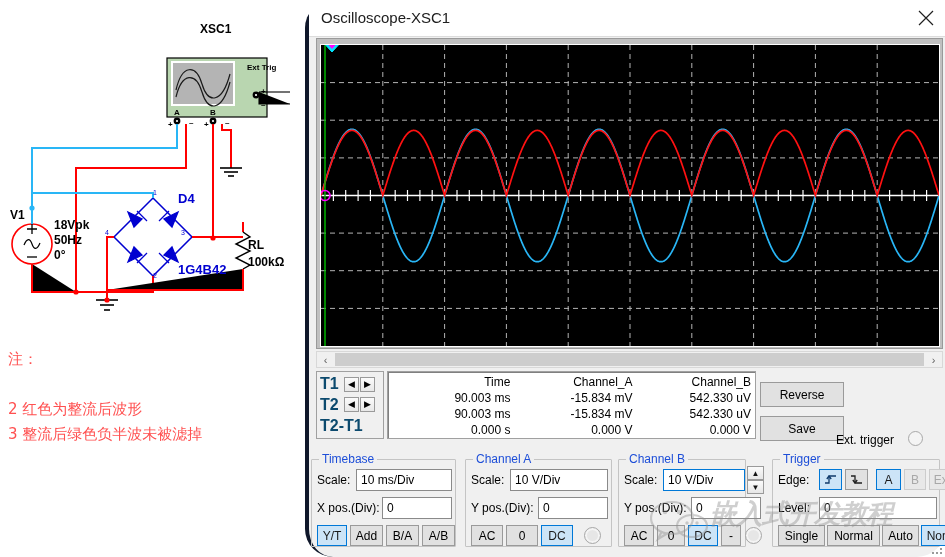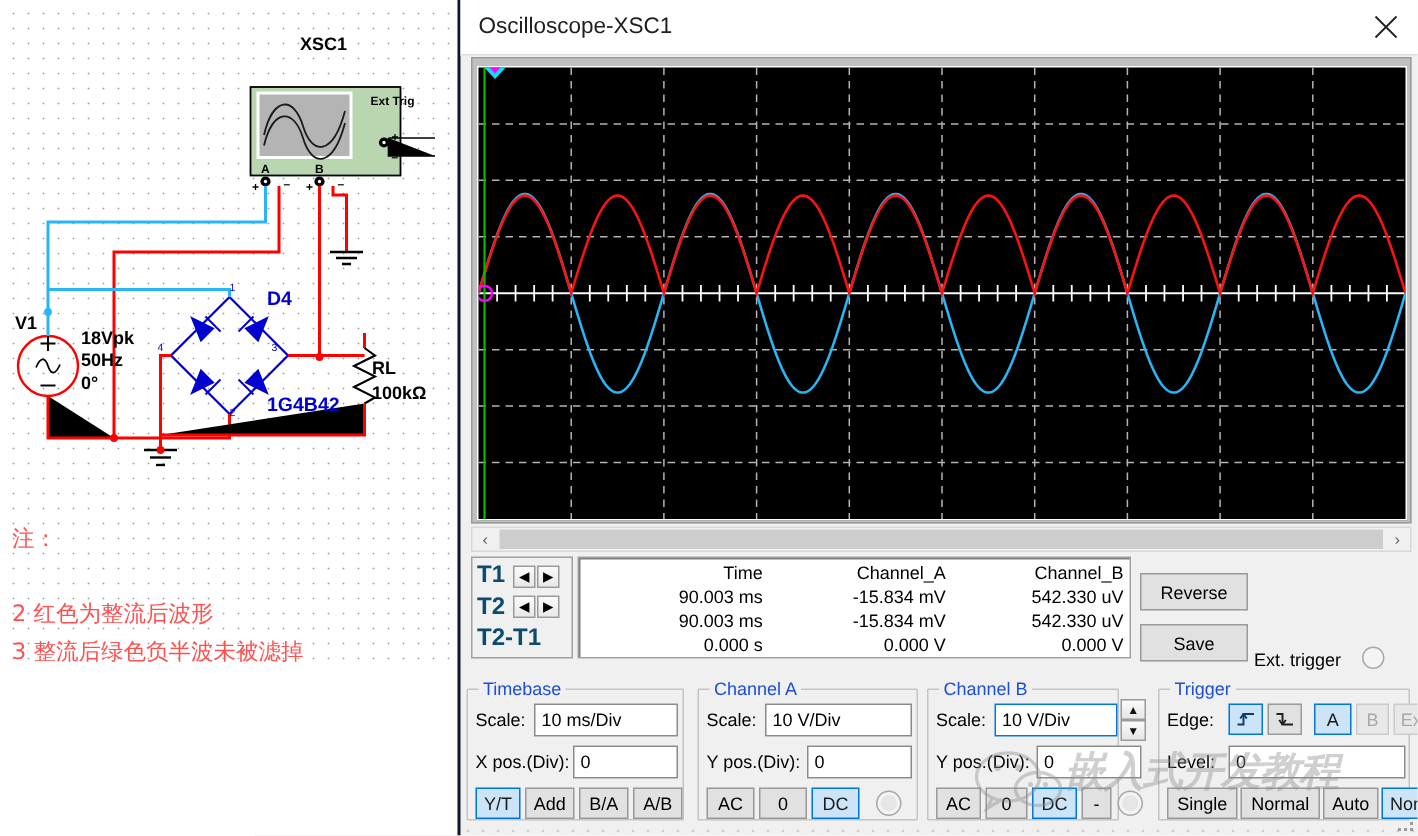--- a/index.html
+++ b/index.html
@@ -30,21 +30,22 @@
   .lbl-black-s { color:#000; font-size:8px; font-weight:bold; }
   .lbl-bluesm { color:#0000d0; font-size:7px; }
 
   .note { position:absolute; left:8px; color:#ff5050; font-size:15px;
           font-family:"DejaVu Sans", sans-serif; white-space:nowrap; }
 
   
   #scope {
     position:absolute; left:305px; top:0; width:640px; height:557px;
     background:#f0f0f0;
-    border-left:2px solid #0f172a;
+    border-left:4px solid #0f172a;
+    border-radius:28px;
   }
   #titlebar {
     position:absolute; left:0; top:0; width:640px; height:37px;
     background:#ffffff; border-bottom:1px solid #dcdcdc;
   }
   #title-text {
     position:absolute; left:12px; top:9px; font-size:15px; color:#202020;
     font-family:"Liberation Sans", sans-serif;
   }
   #close-btn {
@@ -102,21 +103,21 @@
   #meas-table th, #meas-table td {
     font-size:12px; font-weight:normal; text-align:right; color:#000;
     padding:0; height:16px; font-family:"Liberation Sans", sans-serif;
   }
   #meas-table th { padding-bottom:1px; }
   #meas-table td.c0 { width:33%; }
   #meas-table td.c1 { width:34%; }
 
   
   #rev-btn, #save-btn {
-    position:absolute; width:72px; height:25px;
+    position:absolute; width:84px; height:25px;
     background:#e1e1e1; border:1px solid #9a9a9a;
     font-size:12px; color:#000; cursor:pointer;
     display:flex; align-items:center; justify-content:center;
   }
   #rev-btn { left:760px; top:382px; }
   #save-btn { left:760px; top:416px; }
   #ext-trig-lbl { position:absolute; left:836px; top:433px; font-size:12px; color:#000; }
   #ext-trig-led {
     position:absolute; left:908px; top:431px; width:15px; height:15px;
     border-radius:50%; background:#f4f4f4; border:1px solid #a8a8a8;

